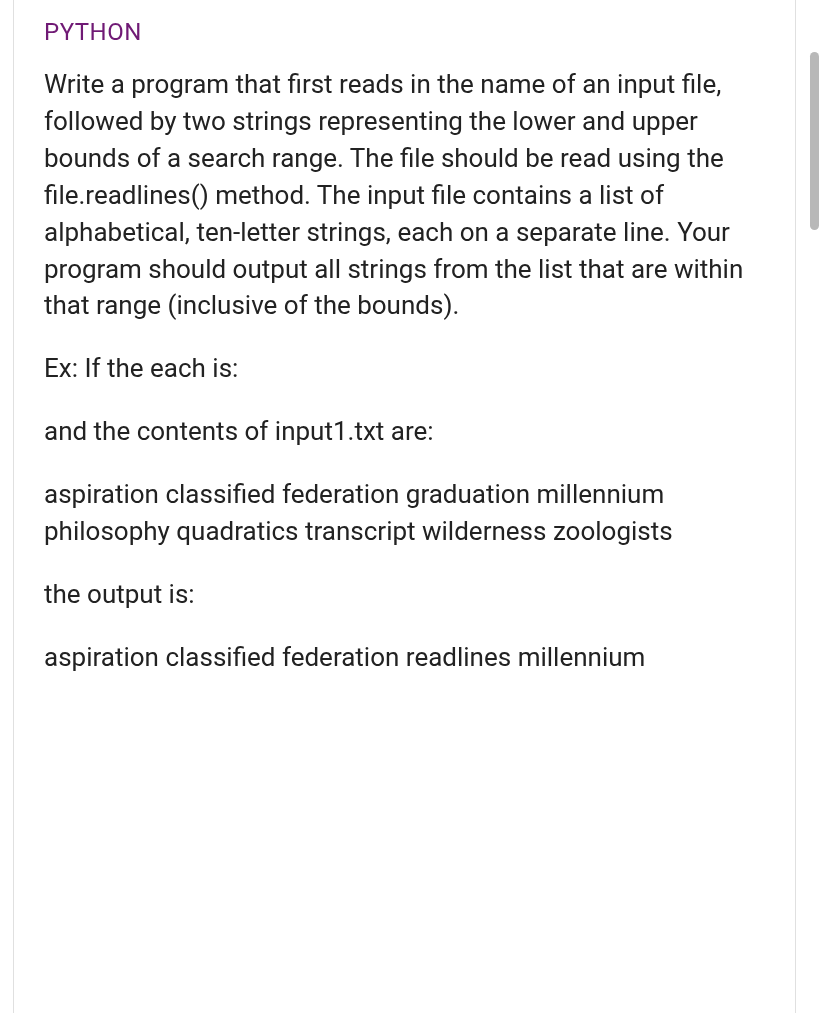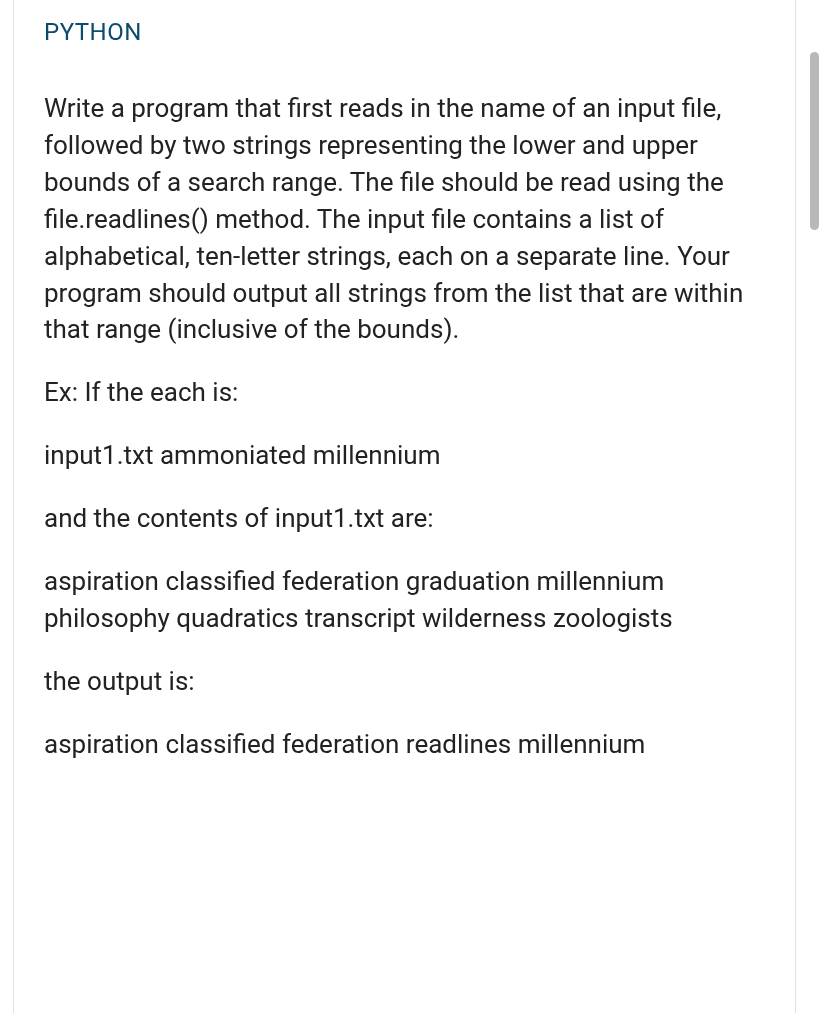--- a/index.html
+++ b/index.html
@@ -31,22 +31,22 @@
     }
     .right-gutter {
       width: 30px;
       flex-shrink: 0;
       background: #ffffff;
       position: relative;
     }
     .heading {
       font-size: 24px;
       font-weight: 400;
-      color: #0c4a6e;
-      margin-bottom: 44px;
+      color: #701a75;
+      margin-bottom: 20px;
       letter-spacing: 0.5px;
     }
     .paragraph {
       font-size: 26px;
       line-height: 1.42;
       color: #222222;
       margin-bottom: 26px;
       font-weight: 400;
     }
     .scrollbar-track {
@@ -68,21 +68,20 @@
   </style>
 </head>
 <body>
 
 <div class="page-container">
   <div class="left-border"></div>
   <div class="content-area">
     <div class="heading">PYTHON</div>
     <div class="paragraph">Write a program that first reads in the name of an input file, followed by two strings representing the lower and upper bounds of a search range. The file should be read using the file.readlines() method. The input file contains a list of alphabetical, ten-letter strings, each on a separate line. Your program should output all strings from the list that are within that range (inclusive of the bounds).</div>
     <div class="paragraph">Ex: If the each is:</div>
-    <div class="paragraph">input1.txt ammoniated millennium</div>
     <div class="paragraph">and the contents of input1.txt are:</div>
     <div class="paragraph">aspiration classified federation graduation millennium philosophy quadratics transcript wilderness zoologists</div>
     <div class="paragraph">the output is:</div>
     <div class="paragraph">aspiration classified federation readlines millennium</div>
   </div>
   <div class="right-gutter">
     <div class="scrollbar-track">
       <div class="scrollbar-thumb"></div>
     </div>
   </div>

